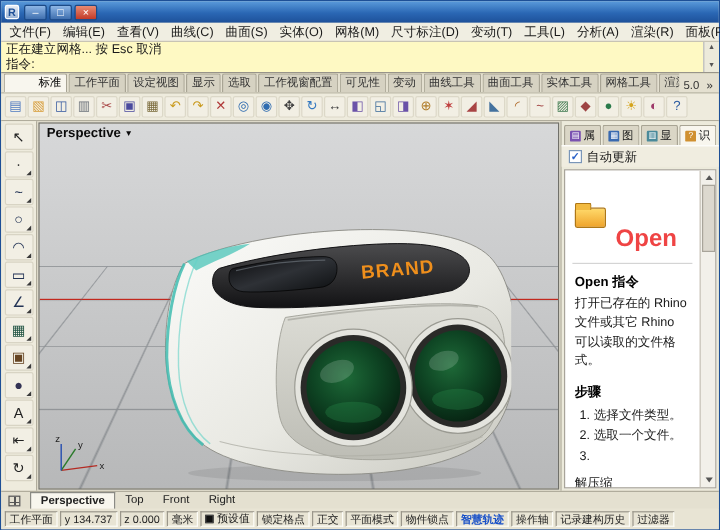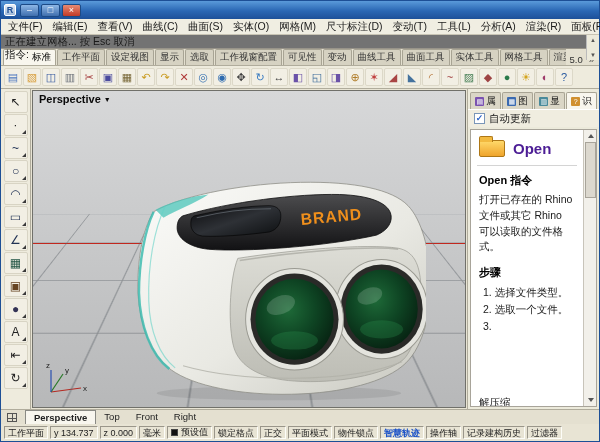--- a/index.html
+++ b/index.html
@@ -16,21 +16,21 @@
   .winbtns { display:flex; gap:2px; flex:none; }
   .wbtn { width:19px; height:13px; font-size:9px; line-height:11px; text-align:center; color:#fff;
     background:linear-gradient(#8db6e6,#3f6fae); border:1px solid #1c4a86; border-radius:2px; }
   .wbtn.close { background:linear-gradient(#e88a72,#c23a28); }
 
   
   .menubar { height:16px; flex:none; background:#f0eee2; border-bottom:1px solid #c8c4b4; display:flex; align-items:center; padding-left:2px; font-size:10.5px; }
   .menuitem { padding:0 5px; white-space:nowrap; }
 
   
-  .cmdarea { height:14px; flex:none; background:#737373; border-bottom:1px solid #98948a; position:relative; font-size:10.5px; }
+  .cmdarea { height:26px; flex:none; background:#fef9c3; border-bottom:1px solid #98948a; position:relative; font-size:10.5px; }
   .cmdline { height:13px; line-height:13px; padding-left:4px; white-space:nowrap; }
   .cmdscroll { position:absolute; right:0; top:0; width:13px; height:25px; background:#eceadb; border-left:1px solid #bbb;
     display:flex; flex-direction:column; justify-content:space-between; align-items:center; font-size:6px; color:#555; padding:2px 0; }
 
   
   .tabsrow { height:17px; flex:none; background:#e4e0d0; border-bottom:1px solid #b0ac9c; display:flex; align-items:flex-end; padding:0 2px; font-size:9.5px; }
   .rtabs { display:flex; align-items:flex-end; flex:1; min-width:0; overflow:hidden; }
   .rtab { padding:1px 4px; margin-right:1px; white-space:nowrap; color:#333; background:#d6d2c2;
     border:1px solid #a8a494; border-bottom:none; border-radius:2px 2px 0 0; }
   .rtab.active { background:#f8f6ee; color:#000;padding-left:28px; }
@@ -70,21 +70,21 @@
   .ptab.active { background:#f8f6ee; }
   .ticon { width:9px; height:9px; flex:none; border-radius:1px; color:#fff; font-size:7px; line-height:9px; text-align:center; }
   .autorow { height:18px; flex:none; display:flex; align-items:center; gap:4px; padding:0 6px; background:#f0ede0; border-top:1px solid #fff; font-size:10.5px; }
   .cbbox { width:11px; height:11px; flex:none; border:1px solid #7a96b8; background:#fff; color:#2a62c8; font-size:9px; line-height:9px; text-align:center; font-weight:bold; }
 
   .pcontent { flex:1; margin:2px; background:#fff; border:1px solid #a8a49a; position:relative; overflow:hidden; font-size:10.5px; min-height:0; }
   .pinner { position:absolute; top:0; left:0; right:13px; bottom:0; overflow:hidden; }
   .phead { display:flex; align-items:center; gap:8px; padding:10px 8px 6px; }
   .folder { position:relative; width:26px; height:17px; flex:none; background:linear-gradient(#ffd96a,#efa42c); border:1px solid #ae7716; border-radius:2px; }
   .folder::before { content:""; position:absolute; top:-5px; left:-1px; width:12px; height:5px; background:#f2ba40; border:1px solid #ae7716; border-bottom:none; border-radius:2px 2px 0 0; }
-  .opentitle { font-size:15px; font-weight:bold; color:#4c1d95; }
+  .opentitle { font-size:20px; font-weight:bold; color:#ef4444;margin-top:36px; }
   .findrow { display:flex; gap:4px; align-items:flex-start; padding:0 8px 6px; }
   .redarrow { flex:none; width:11px; height:11px; margin-top:1px; border-radius:50%; background:#cf2c1e; position:relative; }
   .redarrow::after { content:""; position:absolute; left:4px; top:3px; border-left:4px solid #fff; border-top:2.5px solid transparent; border-bottom:2.5px solid transparent; }
   .findtext { color:#c23324; font-size:10px; line-height:1.35; }
   .pdiv { border-top:1px solid #d4d4d4; margin:2px 6px 7px; }
   .sectitle,.stepstitle { font-weight:bold; font-size:11px; padding:0 8px 4px; color:#000; }
   .stepstitle { padding-top:2px; }
   .pdesc { padding:0 8px 8px; line-height:1.5; font-size:10.5px; }
   .steprow { display:flex; gap:3px; padding:1px 8px 1px 12px; line-height:1.45; font-size:10.5px; }
   .partial { position:absolute; bottom:-4px; left:0; padding:0 8px; font-size:10.5px; }

